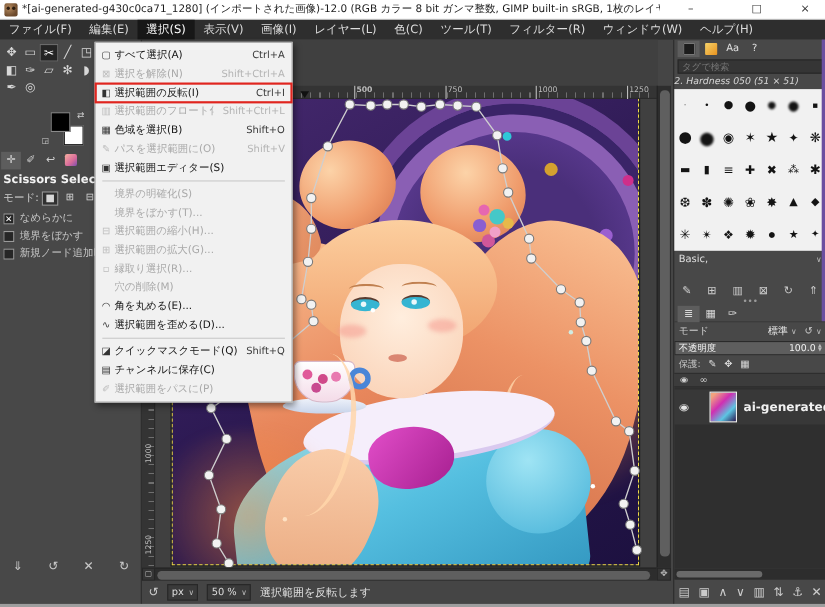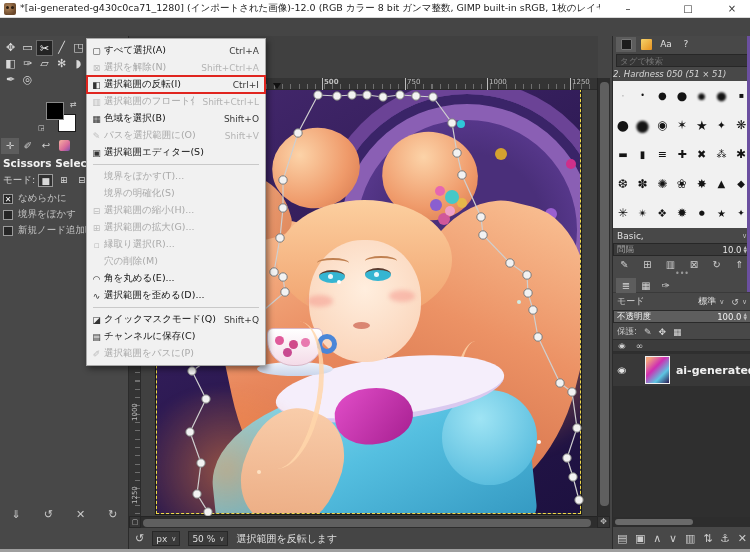--- a/index.html
+++ b/index.html
@@ -213,20 +213,33 @@
 <div id="screen">
 
   <div class="abs" id="titlebar">
     <div class="abs" id="app-icon"></div>
     <div class="abs" id="title-text">*[ai-generated-g430c0ca71_1280] (インポートされた画像)-12.0 (RGB カラー 8 bit ガンマ整数, GIMP built-in sRGB, 1枚のレイヤー) 1280x1280 – GIMP</div>
     <div class="abs winbtn" id="btn-min">–</div>
     <div class="abs winbtn" id="btn-max">□</div>
     <div class="abs winbtn" id="btn-close">×</div>
   </div>
 
+  <div class="abs" id="menubar">
+      <span class="mb-item">ファイル(F)</span>
+      <span class="mb-item">編集(E)</span>
+      <span class="mb-item active">選択(S)</span>
+      <span class="mb-item">表示(V)</span>
+      <span class="mb-item">画像(I)</span>
+      <span class="mb-item">レイヤー(L)</span>
+      <span class="mb-item">色(C)</span>
+      <span class="mb-item">ツール(T)</span>
+      <span class="mb-item">フィルター(R)</span>
+      <span class="mb-item">ウィンドウ(W)</span>
+      <span class="mb-item">ヘルプ(H)</span>
+    </div>
 
   <div class="abs" id="leftdock">
     <div class="abs" id="toolgrid">
         <span class="tool">✥</span>
         <span class="tool">▭</span>
         <span class="tool active">✂</span>
         <span class="tool">╱</span>
         <span class="tool">◳</span>
         <span class="tool">◧</span>
         <span class="tool">✑</span>
@@ -439,28 +452,20 @@
         <span class="bcell" style="font-size: 12px;">✹</span>
         <span class="bcell" style="font-size: 7px;">●</span>
         <span class="bcell" style="font-size: 10px;">★</span>
         <span class="bcell" style="font-size: 9px;">✦</span>
       </div>
 
     <div class="row" id="basic-row">
       <span>Basic,</span>
       <span class="chev">∨</span>
     </div>
-    <div class="row" id="spacing-row">
-      <span>間隔</span>
-      <span id="spacing-val">10.0</span>
-      <span class="spin">
-          <span>▲</span>
-          <span>▼</span>
-        </span>
-    </div>
     <div class="row" id="brushbtns">
         <span class="bbn">✎</span>
         <span class="bbn">⊞</span>
         <span class="bbn">▥</span>
         <span class="bbn">⊠</span>
         <span class="bbn">↻</span>
         <span class="bbn">⇑</span>
       </div>
     <div class="row" id="grip">•••</div>
     <div class="row" id="ldocktabs">
@@ -549,26 +554,26 @@
         <span class="mshort">Shift+V</span>
       </div>
       <div class="mi en">
         <span class="mic">▣</span>
         <span class="mlabel">選択範囲エディター(S)</span>
         <span class="mshort"></span>
       </div>
       <div class="msep"></div>
       <div class="mi dis">
         <span class="mic"></span>
+        <span class="mlabel">境界の明確化(S)</span>
+        <span class="mshort"></span>
+      </div>
+      <div class="mi dis">
+        <span class="mic"></span>
         <span class="mlabel">境界をぼかす(T)...</span>
-        <span class="mshort"></span>
-      </div>
-      <div class="mi dis">
-        <span class="mic"></span>
-        <span class="mlabel">境界の明確化(S)</span>
         <span class="mshort"></span>
       </div>
       <div class="mi dis">
         <span class="mic">⊟</span>
         <span class="mlabel">選択範囲の縮小(H)...</span>
         <span class="mshort"></span>
       </div>
       <div class="mi dis">
         <span class="mic">⊞</span>
         <span class="mlabel">選択範囲の拡大(G)...</span>

